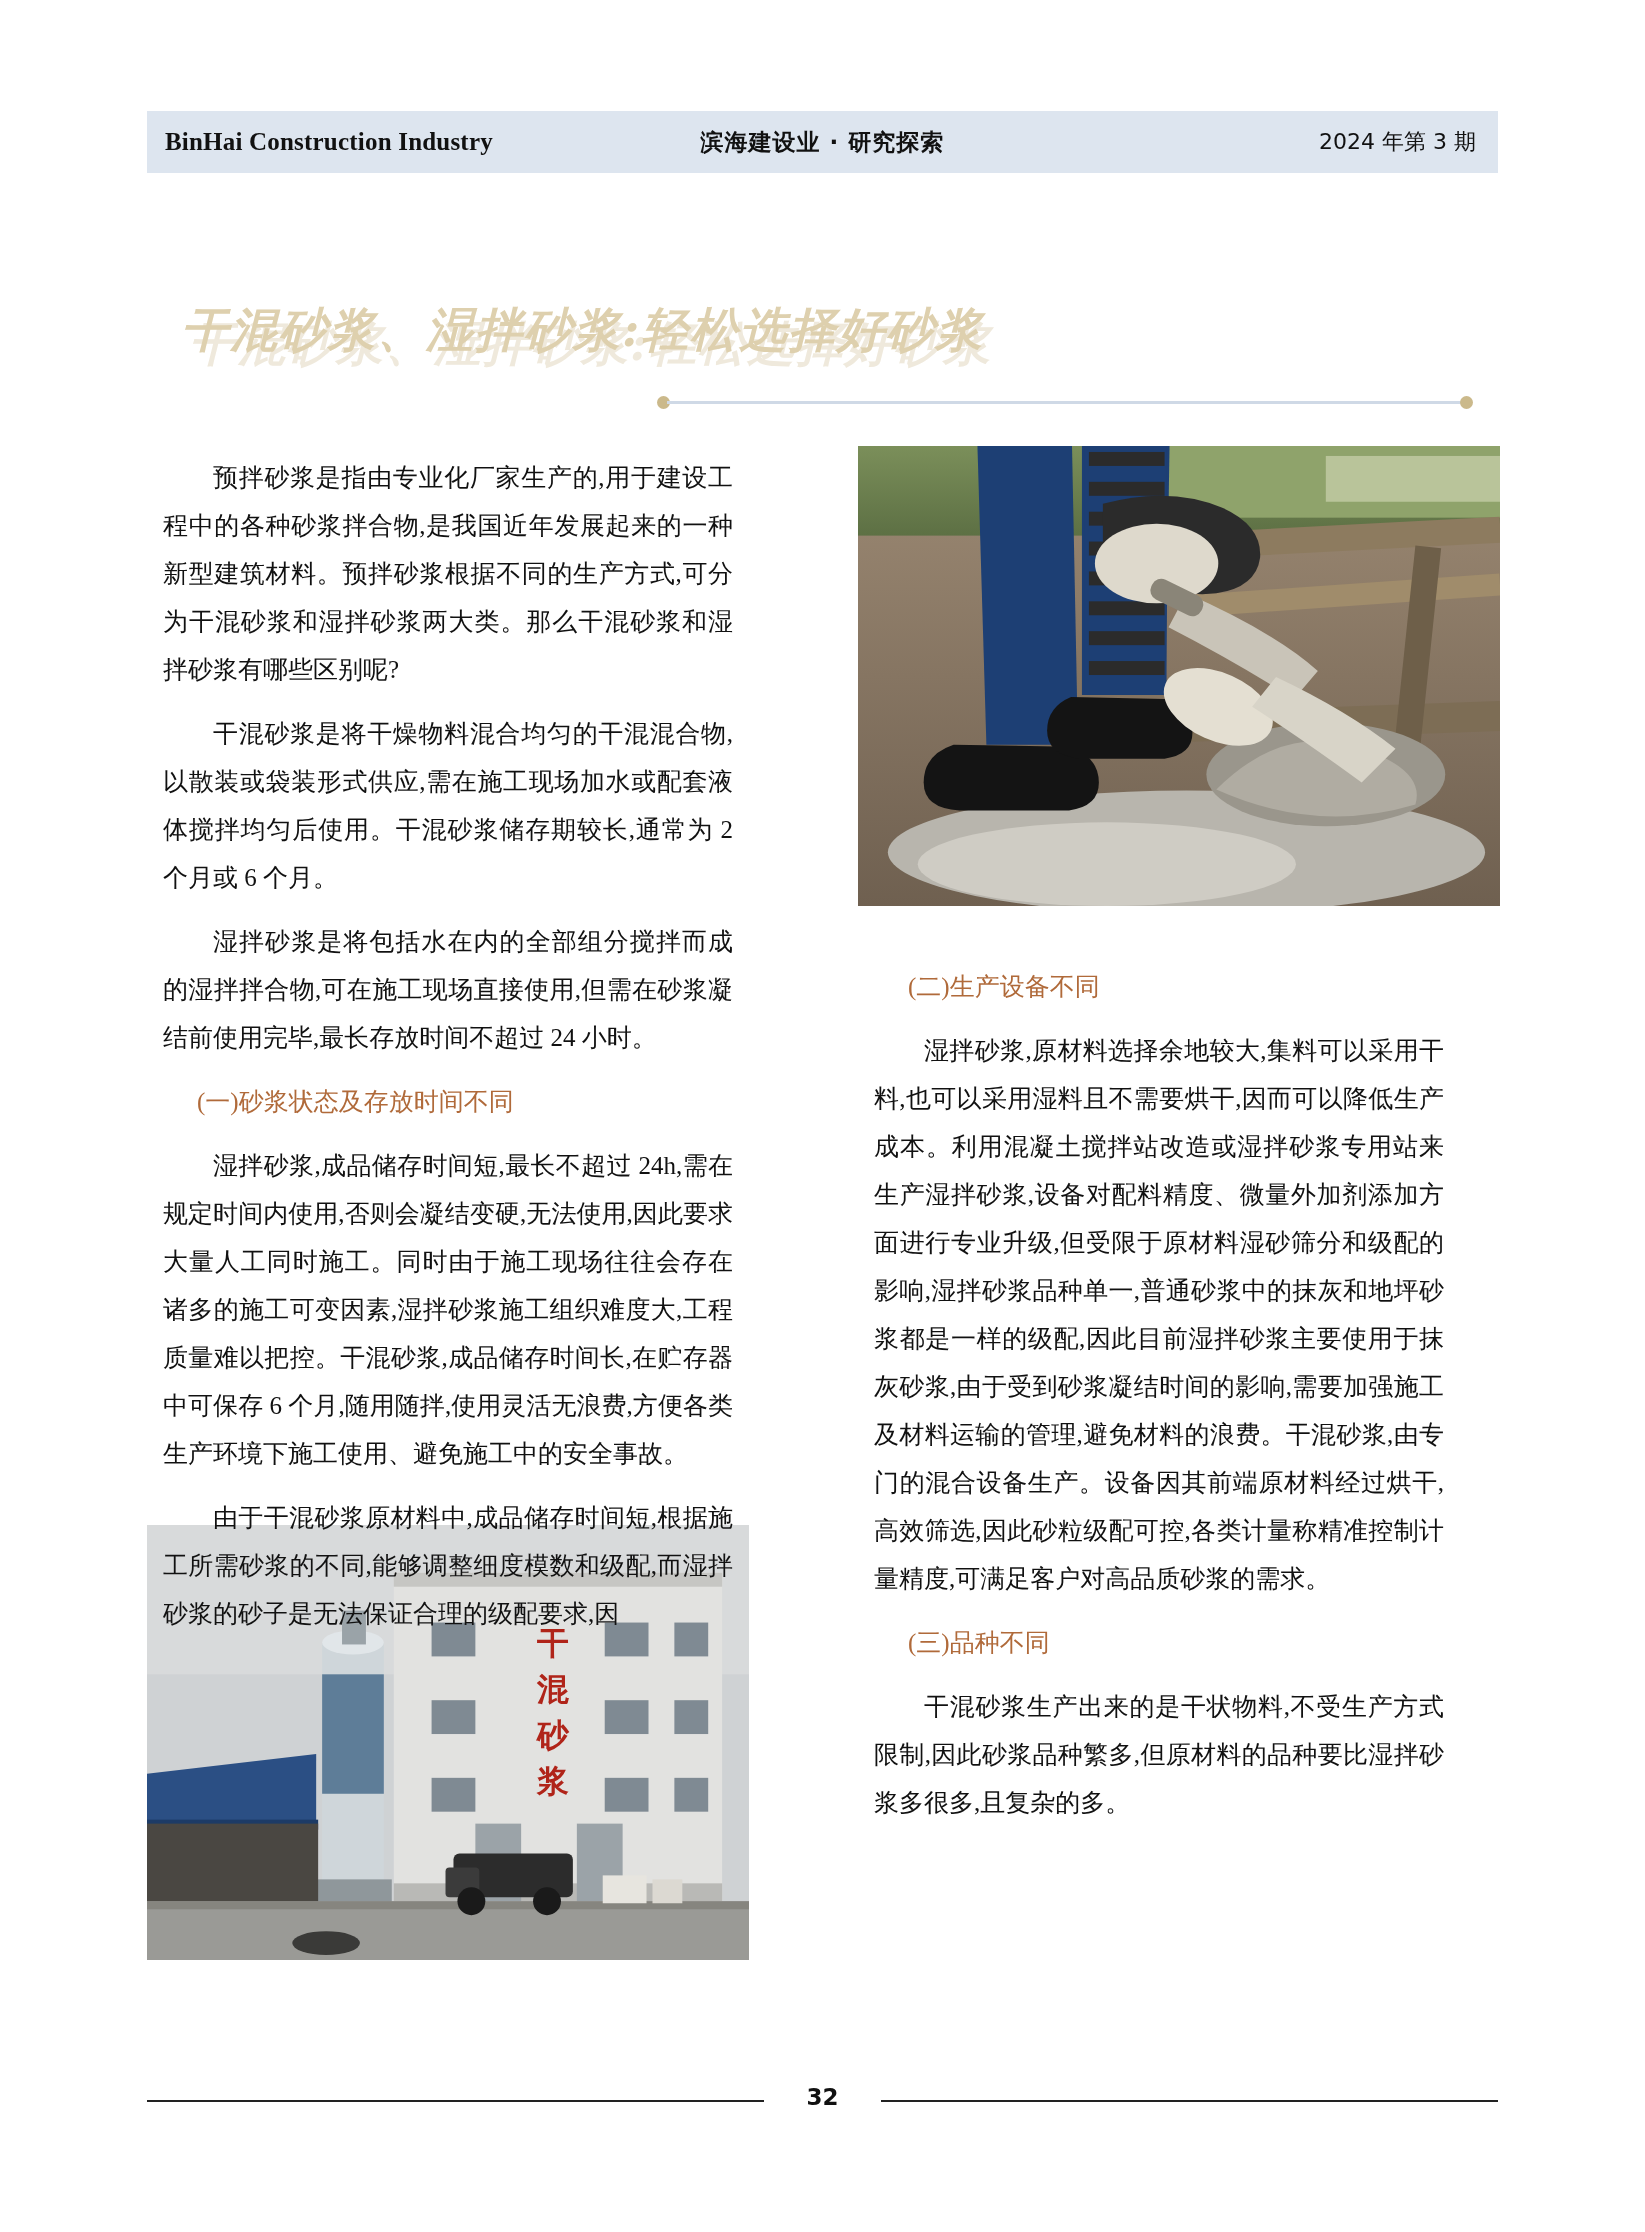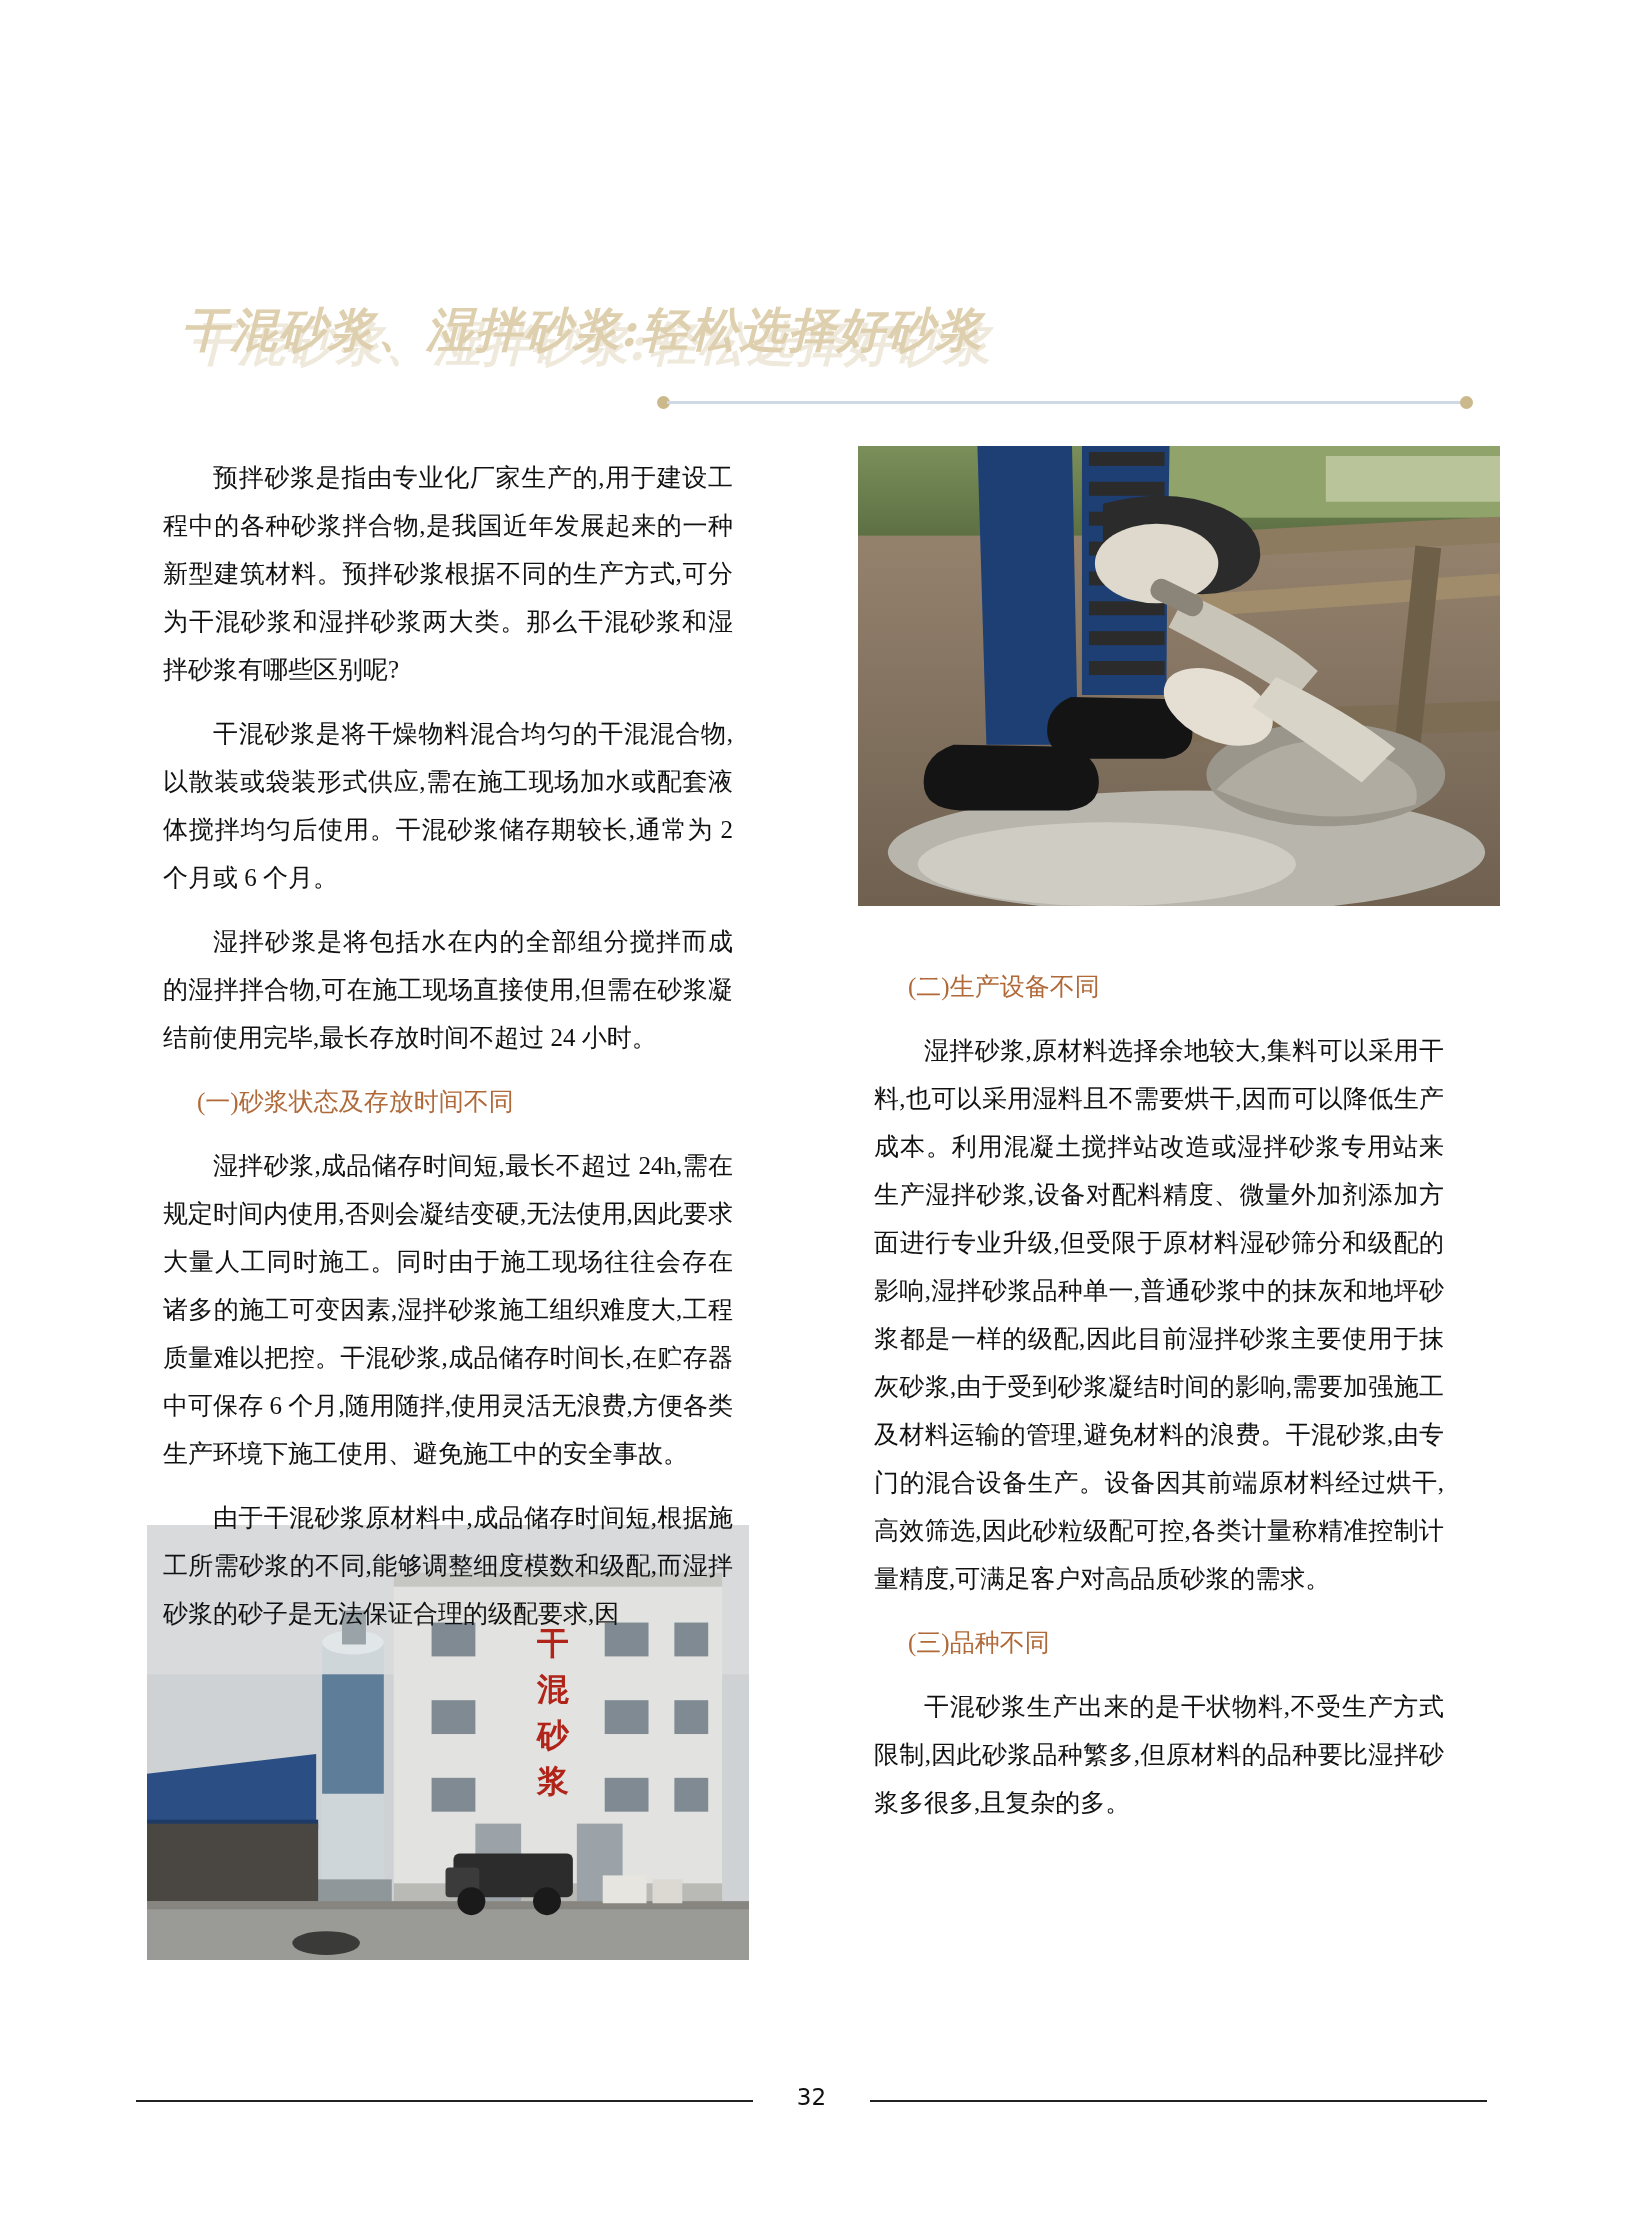--- a/index.html
+++ b/index.html
@@ -161,24 +161,25 @@
   #photo-plant {
     left: 147px;
     top: 1525px;
     width: 602px;
     height: 435px;
   }
 
   
   .footer {
     position: absolute;
-    left: 136px;
+    left: 147px;
     top: 2082px;
     width: 1351px;
     height: 40px;
+    font-weight: bold;
   }
   .footer .rule {
     position: absolute;
     top: 18px;
     height: 2px;
     background: #222;
   }
   .footer .rule.l { left: 0; width: 617px; }
   .footer .rule.r { right: 0; width: 617px; }
   .footer .pageno {
@@ -189,20 +190,25 @@
     font-family: "DejaVu Sans", sans-serif;
     font-size: 23px;
     color: #111;
   }
 </style>
 </head>
 <body>
 
 <div class="page">
 
+  <div class="header-bar">
+    <div class="header-left">BinHai Construction Industry</div>
+    <div class="header-center">滨海建设业 · 研究探索</div>
+    <div class="header-right">2024 年第 3 期</div>
+  </div>
 
   <div class="title-wrap">
     <div class="title-shadow">干混砂浆、湿拌砂浆:轻松选择好砂浆</div>
     <div class="title-main">干混砂浆、湿拌砂浆:轻松选择好砂浆</div>
   </div>
   <div class="title-rule">
     <div class="dot left"></div>
     <div class="line"></div>
     <div class="dot right"></div>
   </div>

